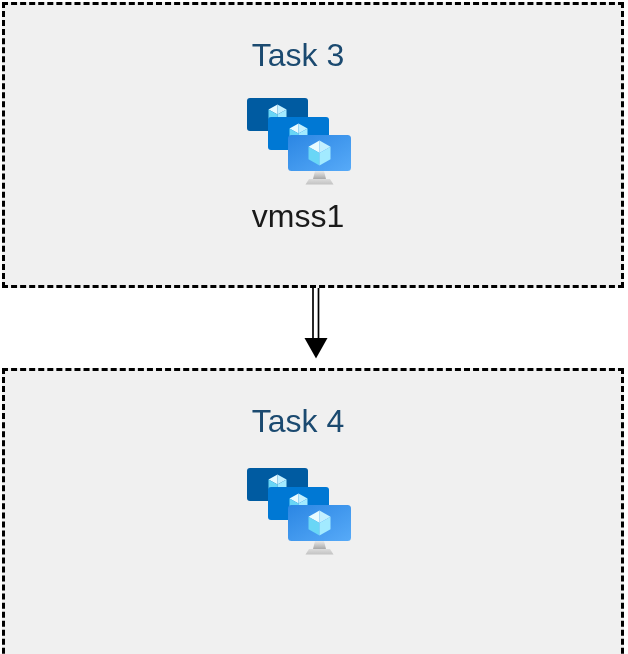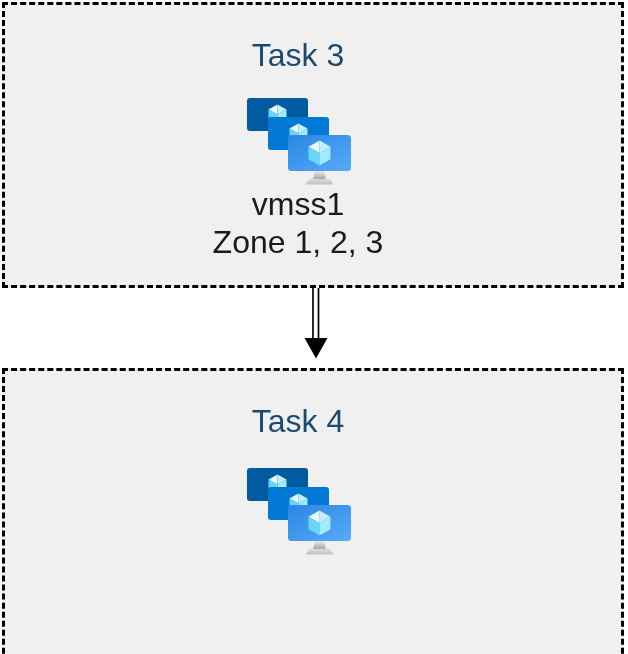--- a/index.html
+++ b/index.html
@@ -44,21 +44,21 @@
   }
   .node-icon { display: block; }
   .top .node-icon { margin-top: 24px; }
   .bottom .node-icon { margin-top: 28px; }
   .node-lines {
     text-align: center;
     font-size: 32px;
     line-height: 38px;
     color: var(--body-text, #1a1a1a);
   }
-  .top .node-lines { }
+  .top .node-lines { margin-top: 12px; }
   .bottom .node-lines { margin-top: 22px; }
   .connector {
     position: absolute;
     left: 298px;
     top: 288px;
     width: 36px;
     height: 71px;
   }
 </style>
 </head>
@@ -108,21 +108,20 @@
         <g>
           <polygon points="73.5,43.5 73.5,56 62.5,49.75" fill="#E8FBFF"></polygon>
           <polygon points="73.5,43.5 84.5,49.75 73.5,56" fill="#C2F0FF"></polygon>
           <polygon points="62.5,49.75 73.5,56 73.5,68.5 62.5,62.25" fill="#69D6F6"></polygon>
           <polygon points="73.5,56 84.5,49.75 84.5,62.25 73.5,68.5" fill="#A2EAFF"></polygon>
         </g>
       </svg>
 
       <div class="node-lines">
         <div>vmss1</div>
-        <div>Zone 1, 2, 3</div>
       </div>
     </div>
   </div>
 
   <svg class="connector" width="36" height="71" viewBox="0 0 36 71" xmlns="http://www.w3.org/2000/svg">
     <line x1="15" y1="0" x2="15" y2="56" stroke="#000000" stroke-width="1.7"></line>
     <line x1="20.5" y1="0" x2="20.5" y2="56" stroke="#000000" stroke-width="1.7"></line>
     <polygon points="6.5,50 29.5,50 18,70.5" fill="#000000"></polygon>
   </svg>
 

